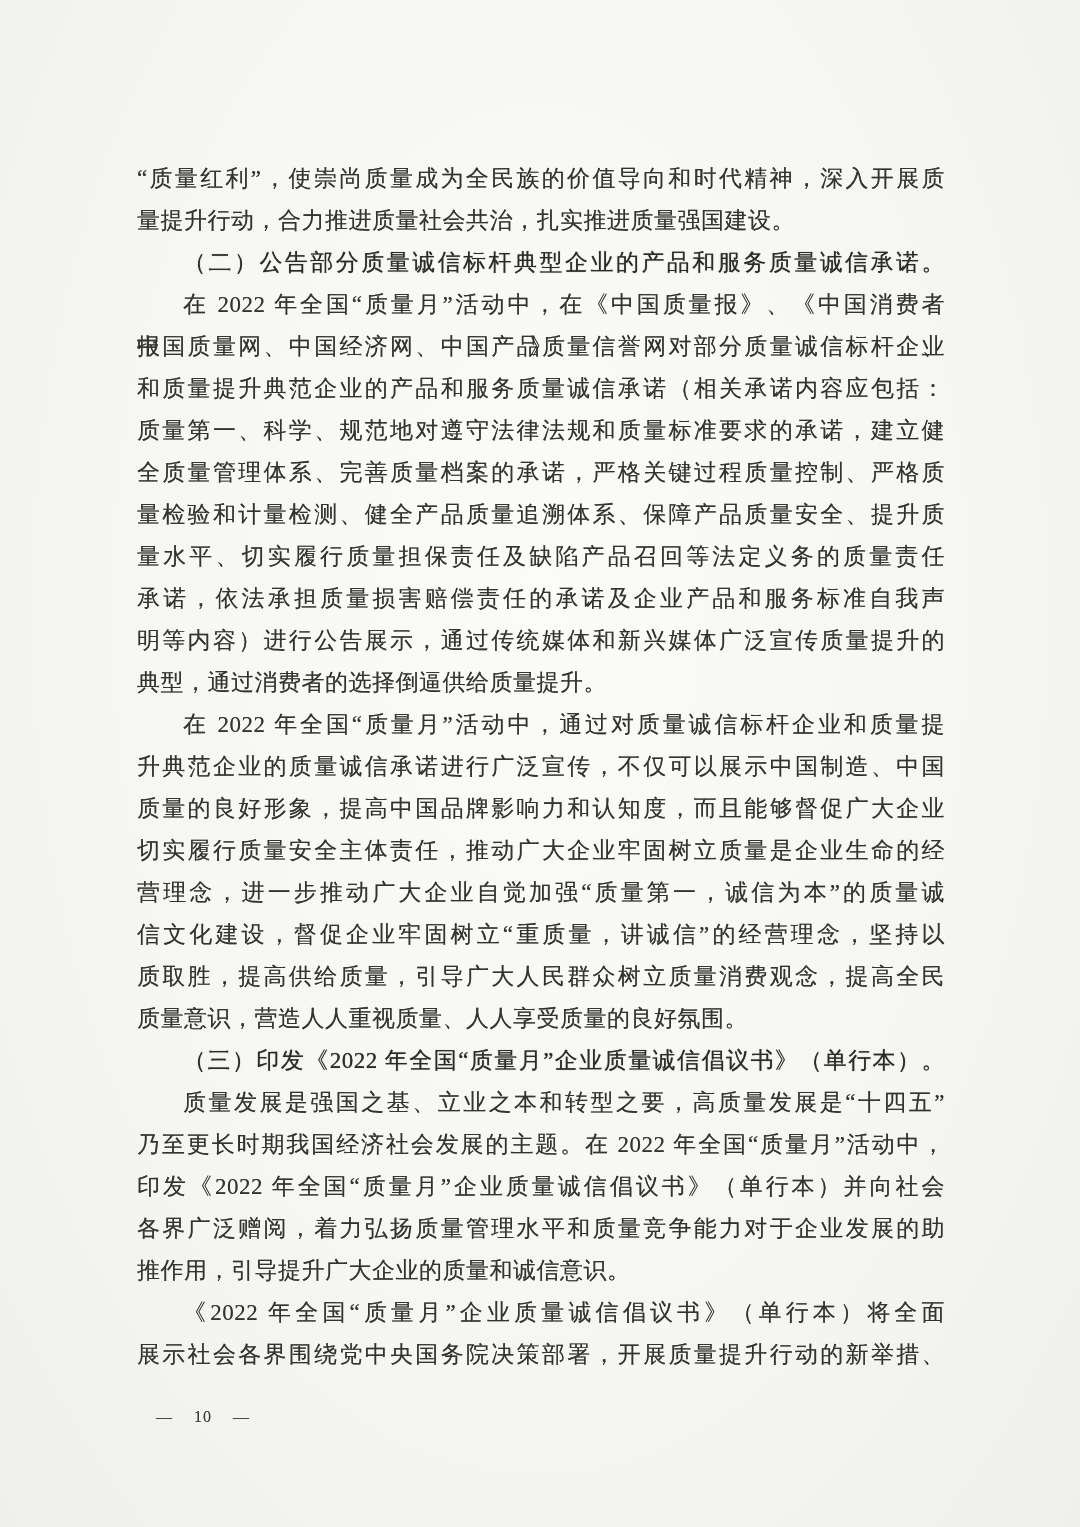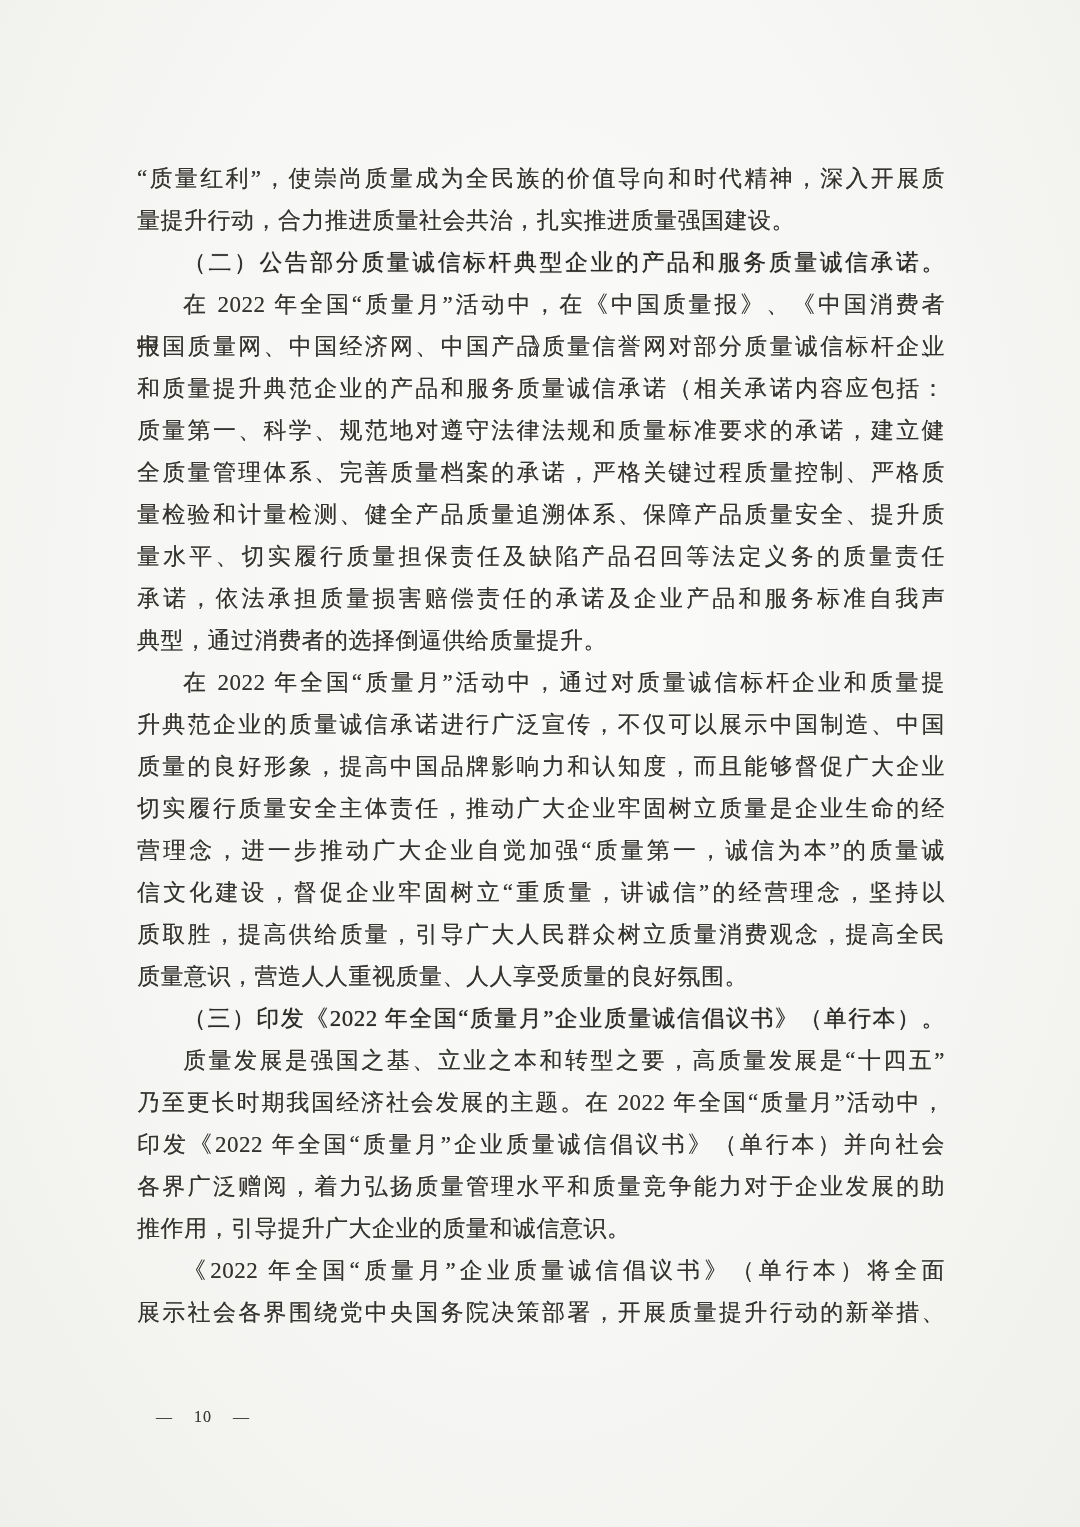--- a/index.html
+++ b/index.html
@@ -73,20 +73,21 @@
       <div class="line">量提升行动，合力推进质量社会共治，扎实推进质量强国建设。</div>
       <div class="line heading indent fill">（二）公告部分质量诚信标杆典型企业的产品和服务质量诚信承诺。</div>
       <div class="line indent fill">在 2022 年全国“质量月”活动中，在《中国质量报》、《中国消费者报》、</div>
       <div class="line fill">中国质量网、中国经济网、中国产品质量信誉网对部分质量诚信标杆企业</div>
       <div class="line fill">和质量提升典范企业的产品和服务质量诚信承诺（相关承诺内容应包括：</div>
       <div class="line fill">质量第一、科学、规范地对遵守法律法规和质量标准要求的承诺，建立健</div>
       <div class="line fill">全质量管理体系、完善质量档案的承诺，严格关键过程质量控制、严格质</div>
       <div class="line fill">量检验和计量检测、健全产品质量追溯体系、保障产品质量安全、提升质</div>
       <div class="line fill">量水平、切实履行质量担保责任及缺陷产品召回等法定义务的质量责任</div>
       <div class="line fill">承诺，依法承担质量损害赔偿责任的承诺及企业产品和服务标准自我声</div>
+      <div class="line fill">明等内容）进行公告展示，通过传统媒体和新兴媒体广泛宣传质量提升的</div>
       <div class="line">典型，通过消费者的选择倒逼供给质量提升。</div>
       <div class="line indent fill">在 2022 年全国“质量月”活动中，通过对质量诚信标杆企业和质量提</div>
       <div class="line fill">升典范企业的质量诚信承诺进行广泛宣传，不仅可以展示中国制造、中国</div>
       <div class="line fill">质量的良好形象，提高中国品牌影响力和认知度，而且能够督促广大企业</div>
       <div class="line fill">切实履行质量安全主体责任，推动广大企业牢固树立质量是企业生命的经</div>
       <div class="line fill">营理念，进一步推动广大企业自觉加强“质量第一，诚信为本”的质量诚</div>
       <div class="line fill">信文化建设，督促企业牢固树立“重质量，讲诚信”的经营理念，坚持以</div>
       <div class="line fill">质取胜，提高供给质量，引导广大人民群众树立质量消费观念，提高全民</div>
       <div class="line">质量意识，营造人人重视质量、人人享受质量的良好氛围。</div>
       <div class="line heading indent fill">（三）印发《2022 年全国“质量月”企业质量诚信倡议书》（单行本）。</div>

